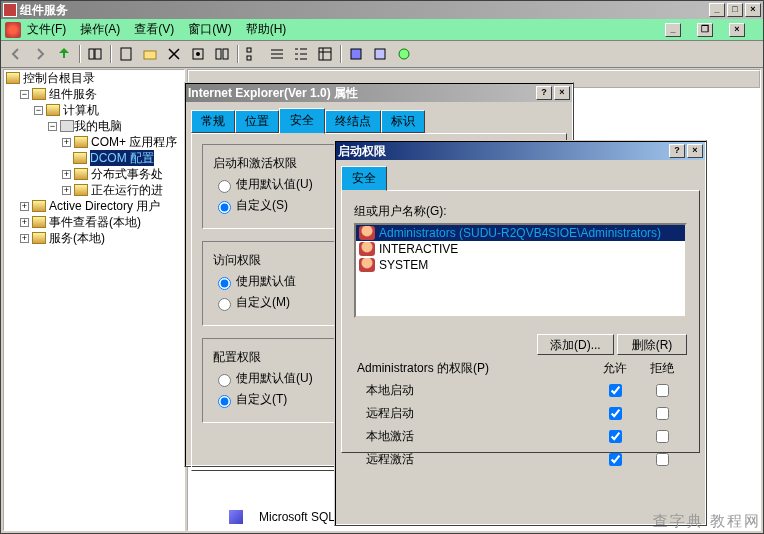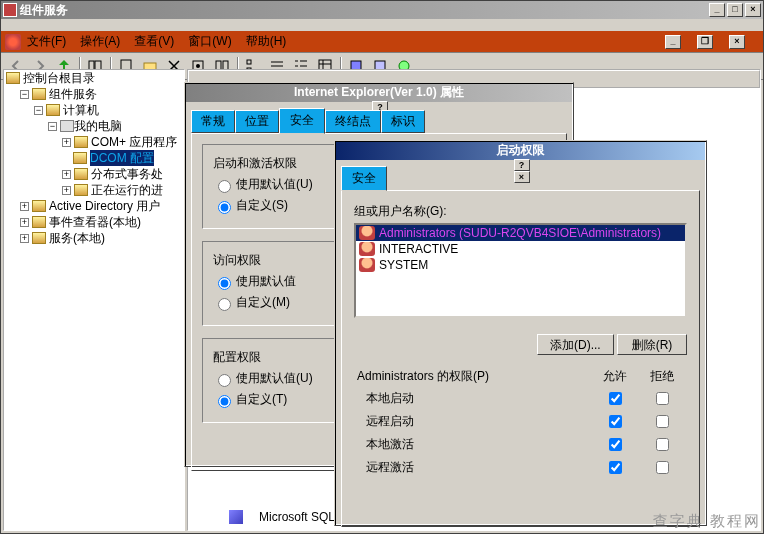--- a/index.html
+++ b/index.html
@@ -3,56 +3,56 @@
 <meta charset="utf-8">
 <style>
 * { box-sizing: border-box; font-family: "SimSun", "Microsoft YaHei", sans-serif; font-size: 12px; }
 body { margin: 0; background: #d4d0c8; width: 764px; height: 534px; overflow: hidden; position: relative; user-select: none; }
 .window { position: absolute; border: 1px solid #404040; background: #d4d0c8; }
 .titlebar { background: linear-gradient(to right, #0a246a, #a6caf0); color: #fff; height: 18px; display: flex; align-items: center; padding: 0 2px; font-weight: bold; font-size: 11px; }
 .titlebar-inactive { background: linear-gradient(to right, #808080, #c0c0c0); }
 .titlebar .icon { width: 14px; height: 14px; margin-right: 3px; background: #c04040; border: 1px solid #fff; }
 .titlebar .title { flex: 1; }
 .winbtn { width: 16px; height: 14px; background: #d4d0c8; border: 1px solid; border-color: #fff #404040 #404040 #fff; margin-left: 2px; text-align: center; line-height: 10px; font-family: Arial; font-size: 9px; font-weight: bold; color: #000; }
-.menubar { background: #c2410c; height: 21px; display: flex; align-items: center; padding: 2px 4px; margin-top: 12px; }
+.menubar { background: #86efac; height: 21px; display: flex; align-items: center; padding: 2px 4px; }
 .menubar .icon { width: 16px; height: 16px; margin-right: 6px; background: radial-gradient(circle, #ff6040 30%, #c04040 70%); border-radius: 2px; }
 .menubar span { margin-right: 14px; cursor: default; }
 .toolbar { height: 28px; border-top: 1px solid #808080; border-bottom: 1px solid #808080; display: flex; align-items: center; padding: 0 3px; background: #d4d0c8; }
 .tbtn { width: 23px; height: 22px; border: 1px solid transparent; display: flex; align-items: center; justify-content: center; margin-right: 1px; }
 .tbtn.sep { width: 6px; border: none; position: relative; }
 .tbtn.sep::after { content: ""; position: absolute; width: 1px; height: 18px; background: #808080; box-shadow: 1px 0 0 #fff; }
 .tbtn svg { width: 16px; height: 16px; }
 .mainarea { position: absolute; top: 68px; left: 2px; right: 2px; bottom: 2px; display: flex; }
 .treepane { width: 182px; border: 1px inset #fff; background: #fff; overflow: auto; }
 .tree ul { list-style: none; margin: 0; padding-left: 14px; }
 .tree li { white-space: nowrap; line-height: 16px; position: relative; }
 .tree .nd { display: flex; align-items: center; }
 .tree .pm { width: 9px; height: 9px; border: 1px solid #808080; text-align: center; line-height: 7px; font-size: 9px; margin-right: 3px; background: #fff; }
 .tree .fld { width: 14px; height: 12px; background: linear-gradient(#fff3a0, #d4a040); border: 1px solid #a08020; margin-right: 3px; }
 .tree .cmp { width: 14px; height: 12px; background: #e0e0e0; border: 1px solid #808080; }
-.tree .sel { background: #0a246a; color: #0ea5e9; }
+.tree .sel { background: #0a246a; color: #7dd3fc; }
 .rightpane { flex: 1; border: 1px inset #fff; background: #fff; margin-left: 2px; }
 .rightpane .hdr { background: #d4d0c8; border: 1px outset #fff; padding: 2px 6px; font-size: 11px; }
 .rightpane .item { padding: 1px 6px; font-size: 11px; display: flex; align-items: center; gap: 12px; }
 .cube { width: 14px; height: 14px; background: linear-gradient(135deg, #8080ff, #4040c0); margin-right: 4px; }
 
 .dlg { position: absolute; background: #d4d0c8; border-top: 1px solid #d4d0c8; border-left: 1px solid #d4d0c8; border-right: 1px solid #404040; border-bottom: 1px solid #404040; box-shadow: 1px 1px 0 #000 inset, -1px -1px 0 #fff inset; }
-.dlg .titlebar { margin: 1px; flex-direction: column; }
+.dlg .titlebar { margin: 1px; }
 .tabs { display: flex; margin: 6px 6px 0 6px; }
 .tab { padding: 3px 10px; border: 1px solid; border-color: #fff #404040 #d4d0c8 #fff; background: #0ea5e9; position: relative; margin-right: 0; }
 .tab.active { z-index: 1; border-bottom-color: #d4d0c8; margin-bottom: -1px; font-weight: normal; }
 .tab.inactive { border-bottom: 1px solid #404040; margin-top: 2px; padding: 2px 9px; }
 .tabbody { margin: 0 6px 6px 6px; border: 1px solid; border-color: #fff #404040 #404040 #fff; padding: 10px; }
 .group { border: 1px solid; border-color: #808080 #fff #fff #808080; padding: 10px 10px 10px 10px; margin-bottom: 12px; position: relative; }
 .radio { display: flex; align-items: center; margin: 4px 0; }
 .radio input { margin-right: 5px; }
 .btn { border: 1px solid; border-color: #fff #404040 #404040 #fff; background: #d4d0c8; padding: 2px 12px; height: 21px; min-width: 70px; }
 .listbox { border: 2px inset #d4d0c8; background: #fff; }
 .listrow { display: flex; align-items: center; padding: 1px 3px; }
-.listrow.sel { background: #0a246a; color: #d946ef; }
+.listrow.sel { background: #0a246a; color: #0ea5e9; }
 .usericon { width: 16px; height: 14px; margin-right: 4px; background: radial-gradient(circle at 50% 35%, #ffc090 40%, #c04040 50%); border-radius: 3px; }
 .permtable { width: 100%; }
 .permtable th { font-weight: normal; text-align: center; }
 .permtable td:first-child { text-align: left; padding-left: 10px; }
 .permtable td { text-align: center; }
 .helpq { width: 16px; height: 14px; }
 .watermark { position: absolute; right: 3px; bottom: 3px; color: #999; font-size: 15px; letter-spacing: 2px; pointer-events: none; }
 </style>
 </head>
 <body>
@@ -334,41 +334,41 @@
 
 <div class="dlg" style="left:334px;top:140px;width:373px;height:386px;">
   <div class="titlebar">
     <span class="title">启动权限</span>
     <span class="winbtn helpq">?</span>
     <span class="winbtn">×</span>
   </div>
   <div class="tabs">
     <div class="tab active">安全</div>
   </div>
-  <div class="tabbody" style="height:337px;padding:12px;">
+  <div class="tabbody" style="height:263px;padding:12px;">
     <div style="margin-bottom:3px;">组或用户名称(G):</div>
     <div class="listbox" style="height:95px;">
       <div class="listrow sel">
           <span class="usericon"></span>
           <span>Administrators (SUDU-R2QVB4SIOE\Administrators)</span>
         </div>
       <div class="listrow">
           <span class="usericon"></span>
           <span>INTERACTIVE</span>
         </div>
       <div class="listrow">
           <span class="usericon"></span>
           <span>SYSTEM</span>
         </div>
     </div>
     <div style="text-align:right;margin-top:16px;">
       <button class="btn">添加(D)...</button>
       <button class="btn">删除(R)</button>
     </div>
-    <table class="permtable" style="margin-top:10px;">
+    <table class="permtable" style="margin-top:2px;">
       <tbody>
           <tr>
         <th style="text-align:left">Administrators 的权限(P)</th>
         <th>允许</th>
         <th>拒绝</th>
       </tr>
       <tr>
             <td>本地启动</td>
             <td><input type="checkbox" checked="" style=""></td>
             <td><input type="checkbox" style=""></td>

